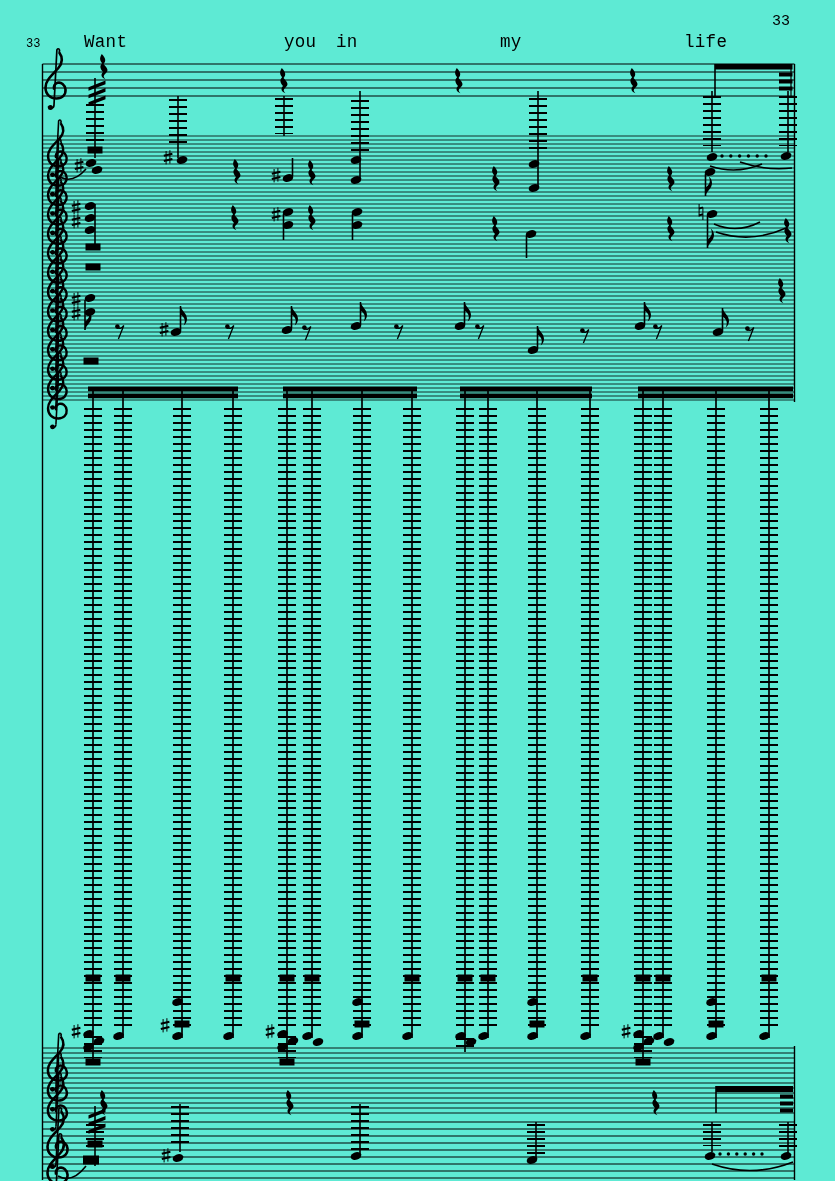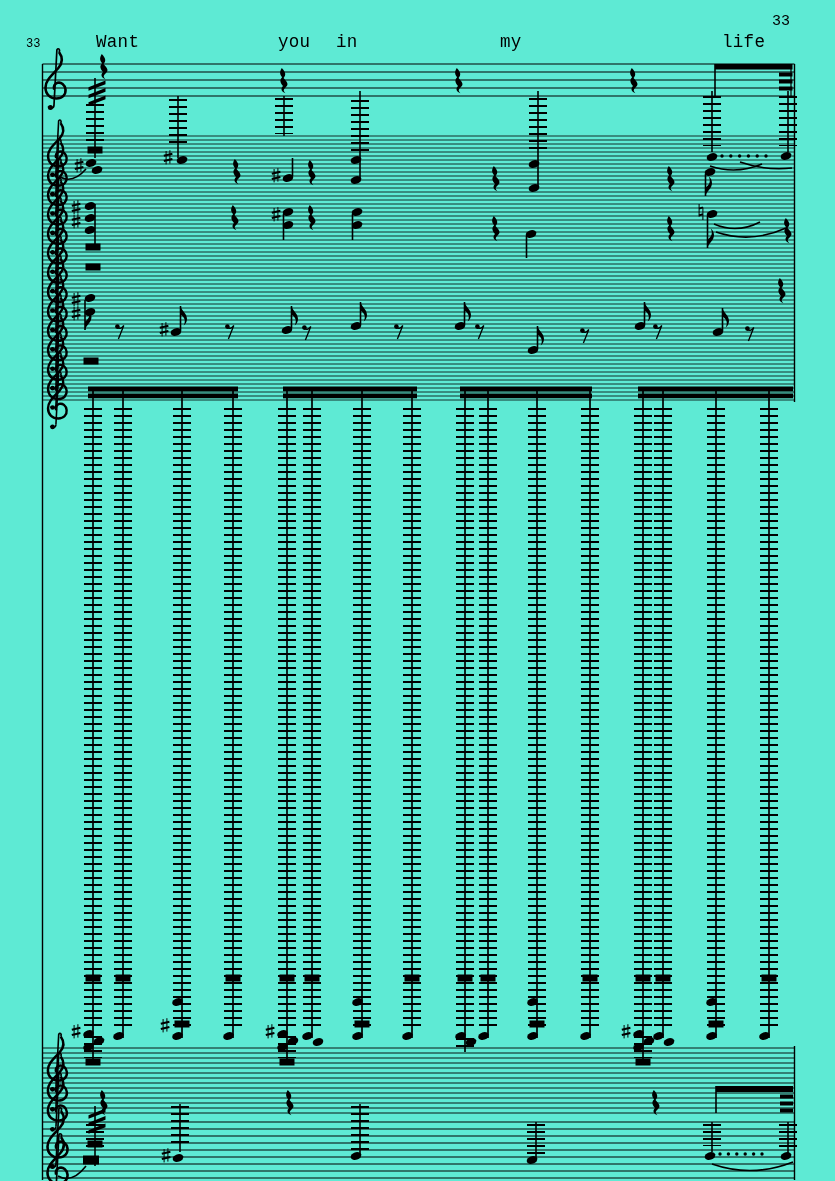--- a/index.html
+++ b/index.html
@@ -11,25 +11,25 @@
   .lyr{position:absolute;top:32px;font-size:17.5px;letter-spacing:.3px;}
 </style>
 </head>
 <body>
 
 <div class="sheet">
   <span class="pg">33</span>
   <span class="mn">33</span>
 
   <div>
-    <span class="lyr" style="left:96px">Want</span>
-    <span class="lyr" style="left:278px">you</span>
+    <span class="lyr" style="left:84px">Want</span>
+    <span class="lyr" style="left:284px">you</span>
     <span class="lyr" style="left:336px">in</span>
     <span class="lyr" style="left:500px">my</span>
-    <span class="lyr" style="left:722px">life</span>
+    <span class="lyr" style="left:684px">life</span>
   </div>
 
   <svg id="score" width="835" height="1181" viewBox="0 0 835 1181">
     <defs>
       <g id="clef" fill="none" stroke="#000">
         <path stroke-width="2.6" d="M6,-29 C10,-23.5 9.5,-17.5 5,-12.5 C-1.5,-5.5 -7.5,-0.5 -7.5,6.5 C-7.5,13.5 -2.5,17.5 3.5,17.5 C9.5,17.5 13,13.5 12.5,8.5 C12,3.5 8,0.8 4.5,1.8 C1.5,2.7 0.2,5.5 1.2,8.5"></path>
         <path stroke-width="1.7" d="M6,-29 C7.6,-31.5 5.2,-33.6 3.9,-31.2 L1,24"></path>
         <path stroke-width="1.7" d="M1,24 C1,27.5 -3.5,28.5 -4.8,25.5"></path>
         <circle cx="-2.6" cy="26.6" r="2.5" fill="#000" stroke="none"></circle>
       </g>

